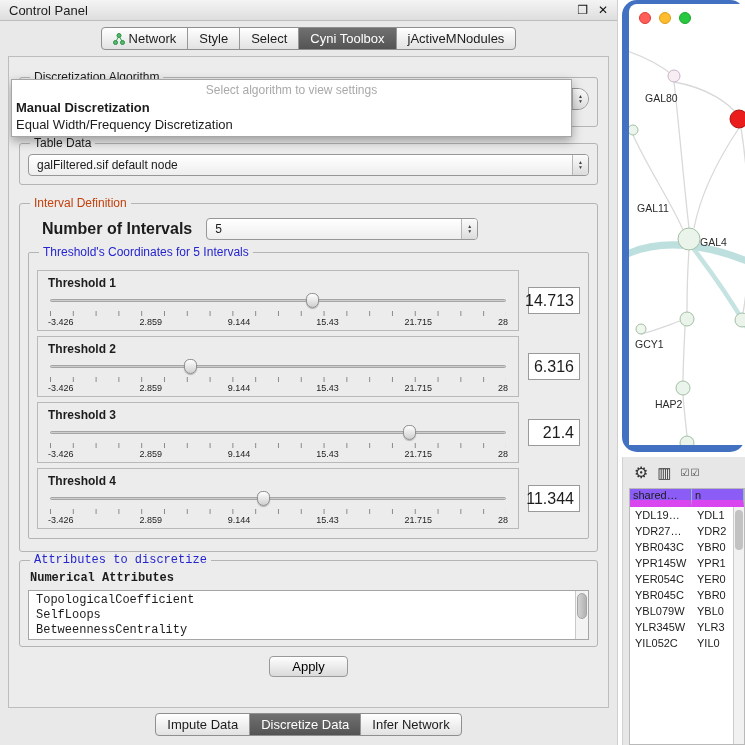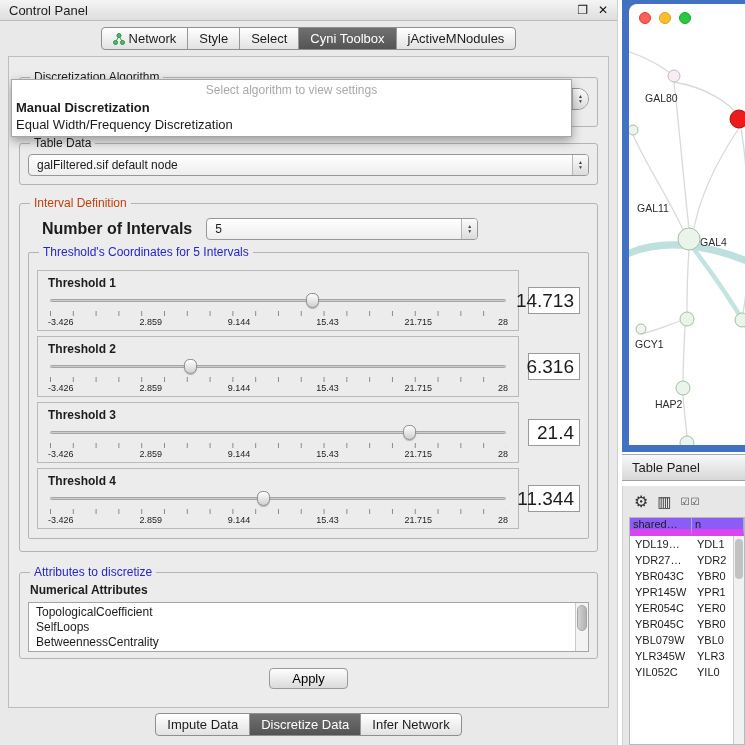--- a/index.html
+++ b/index.html
@@ -46,35 +46,35 @@
 
   .thr-group { border:1px solid #b4b4b4; border-radius:2px; margin:2px 0 4px; padding:12px 5px 4px; position:relative; }
   .thr-row { display:flex; align-items:center; gap:9px; margin:5px 3px; }
   .thr-box { flex:1; border:1px solid #b9b9b9; padding:5px 10px 3px; background:#ececec; }
   .thr-label { font-weight:bold; font-size:12px; margin-bottom:3px; }
   .slider { position:relative; height:16px; margin:0 2px; }
   .track { position:absolute; left:0; right:0; top:6px; height:3px; background:#cdcdcd; border:1px solid #a5a5a5; border-radius:2px; }
   .thumb { position:absolute; top:0; width:13px; height:15px; background:linear-gradient(#fefefe,#d0d0d0); border:1px solid #8d8d8d; border-radius:6px 6px 7px 7px; box-shadow:0 1px 1px rgba(0,0,0,.25); }
   .ticks { height:5px; margin:2px 2px 0; background:linear-gradient(90deg,#8a8a8a 1px,transparent 1px) repeat-x; background-size:5% 5px; }
   .scale { display:flex; justify-content:space-between; font-size:9px; color:#222; margin-top:1px; }
-  .thr-value { width:52px; height:27px; flex:none; background:#fff; border:1px solid #9a9a9a; display:flex; align-items:center; justify-content:flex-end; padding-right:5px; font-size:19px; }
-
-  .attrs-group { margin-top:20px; padding:8px 8px 6px; }
+  .thr-value { width:52px; height:27px; flex:none; background:#fff; border:1px solid #9a9a9a; display:flex; align-items:center; justify-content:flex-end; padding-right:5px; font-size:16px; }
+
+  .attrs-group { margin-top:8px; padding:8px 8px 6px;font-family:Liberation Mono, monospace; }
   .attr-sub { font-weight:bold; font-size:12px; margin:2px 0 5px 2px; }
   .listbox { background:#fff; border:1px solid #a5a5a5; height:50px; overflow:hidden; position:relative; font-size:12px; padding:2px 16px 0 7px; }
   .listbox .item { line-height:15px; white-space:nowrap; }
   .vscroll { position:absolute; right:0; top:0; bottom:0; width:13px; background:#f3f3f3; border-left:1px solid #c9c9c9; }
   .vthumb { position:absolute; left:1px; right:1px; top:2px; height:26px; background:linear-gradient(90deg,#d2d2d2,#b2b2b2); border:1px solid #a5a5a5; border-radius:5px; }
 
   .apply-row { display:flex; justify-content:center; margin-top:9px; }
   .apply-btn { padding:2px 22px; font-size:13px; border:1px solid #9a9a9a; border-radius:4px; background:linear-gradient(#fefefe,#dadada); cursor:default; }
 
   
   .right-col { flex:1; display:flex; flex-direction:column; background:#fff; padding-left:4px; overflow:hidden; }
-  .net-frame { height:452px; flex:none; background:#4371c2; padding:4px 0 7px 7px; }
+  .net-frame { height:452px; flex:none; background:#4371c2; padding:4px 0 7px 7px;border-radius:15px; }
   .net-window { height:100%; background:#fff; border-radius:8px 0 0 0; overflow:hidden; position:relative; }
   .traffic { display:flex; gap:8px; padding:8px 0 0 10px; }
   .light { width:12px; height:12px; border-radius:50%; }
   .l-red { background:#ff5f58; border:1px solid #dd3b33; }
   .l-yellow { background:#febc2e; border:1px solid #d99e1b; }
   .l-green { background:#28c841; border:1px solid #1da52f; }
   svg.network { position:absolute; left:0; top:26px; }
   .node-label { font-family:"Liberation Sans",sans-serif; font-size:10.5px; fill:#2b2b2b; }
 
   .tp-header { height:27px; flex:none; margin-top:2px; background:linear-gradient(#f8f8f8,#d8d8d8); border-top:1px solid #ababab; border-bottom:1px solid #9f9f9f; display:flex; align-items:center; padding-left:10px; font-size:13px; }
@@ -332,23 +332,20 @@
             <text x="6" y="318" class="node-label">GCY1</text>
             <circle cx="54" cy="358" r="7" fill="#eaf4ea" stroke="#a3bfa4"></circle>
             <text x="26" y="378" class="node-label">HAP2</text>
             <circle cx="58" cy="413" r="7" fill="#eaf4ea" stroke="#a3bfa4"></circle>
             <circle cx="12" cy="299" r="5" fill="#eef6ee" stroke="#a3bfa4"></circle>
             <circle cx="113" cy="290" r="7" fill="#eaf4ea" stroke="#a3bfa4"></circle>
           </svg>
       </div>
     </div>
 
-    <div class="tp-header">
-      <span>Table Panel</span>
-    </div>
 
     <div class="tp-body">
       <div class="tp-toolbar">
         <span class="i-gear">⚙</span>
         <span class="i-cols">▥</span>
         <span class="i-checks"><span>☑</span><span>☑</span></span>
       </div>
       <div class="tp-table">
         <div class="tp-hrow">
           <div class="tp-hcell c1">shared…</div>

